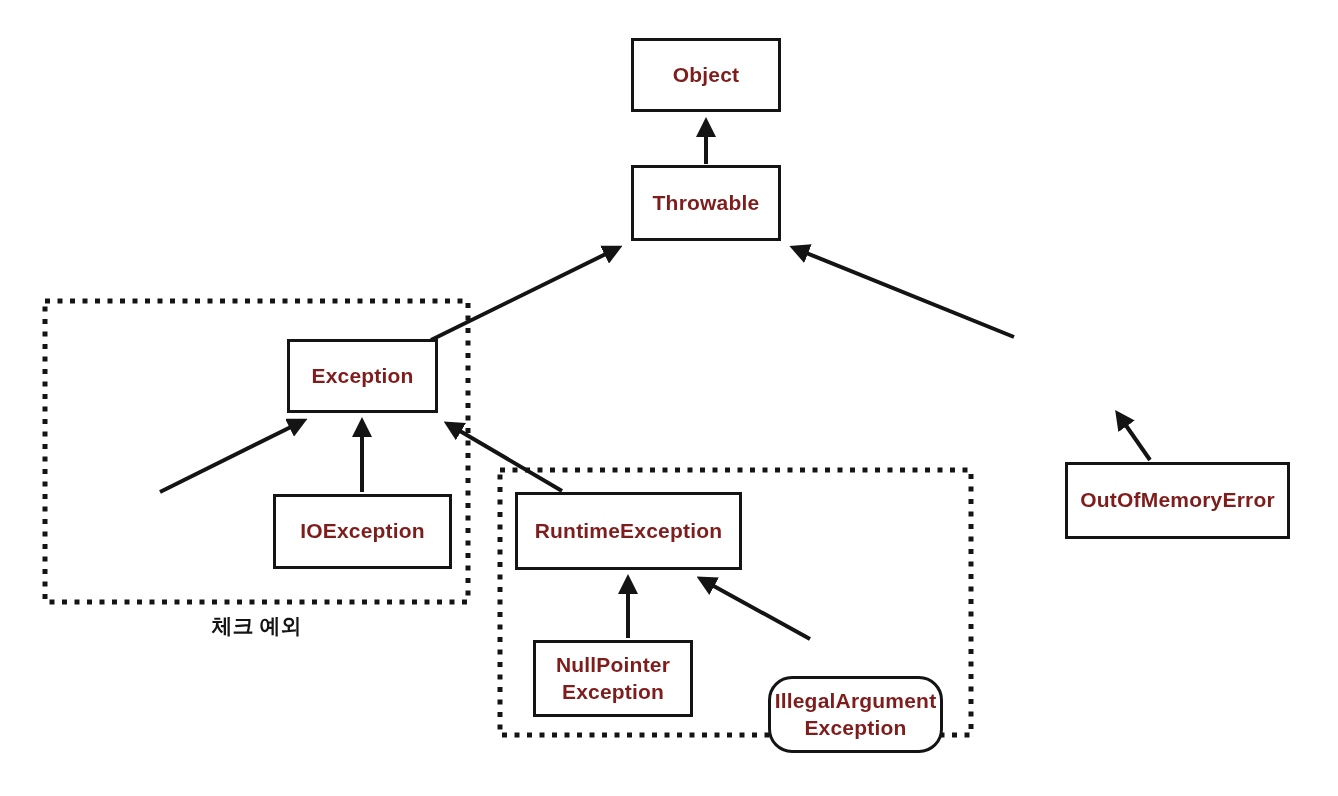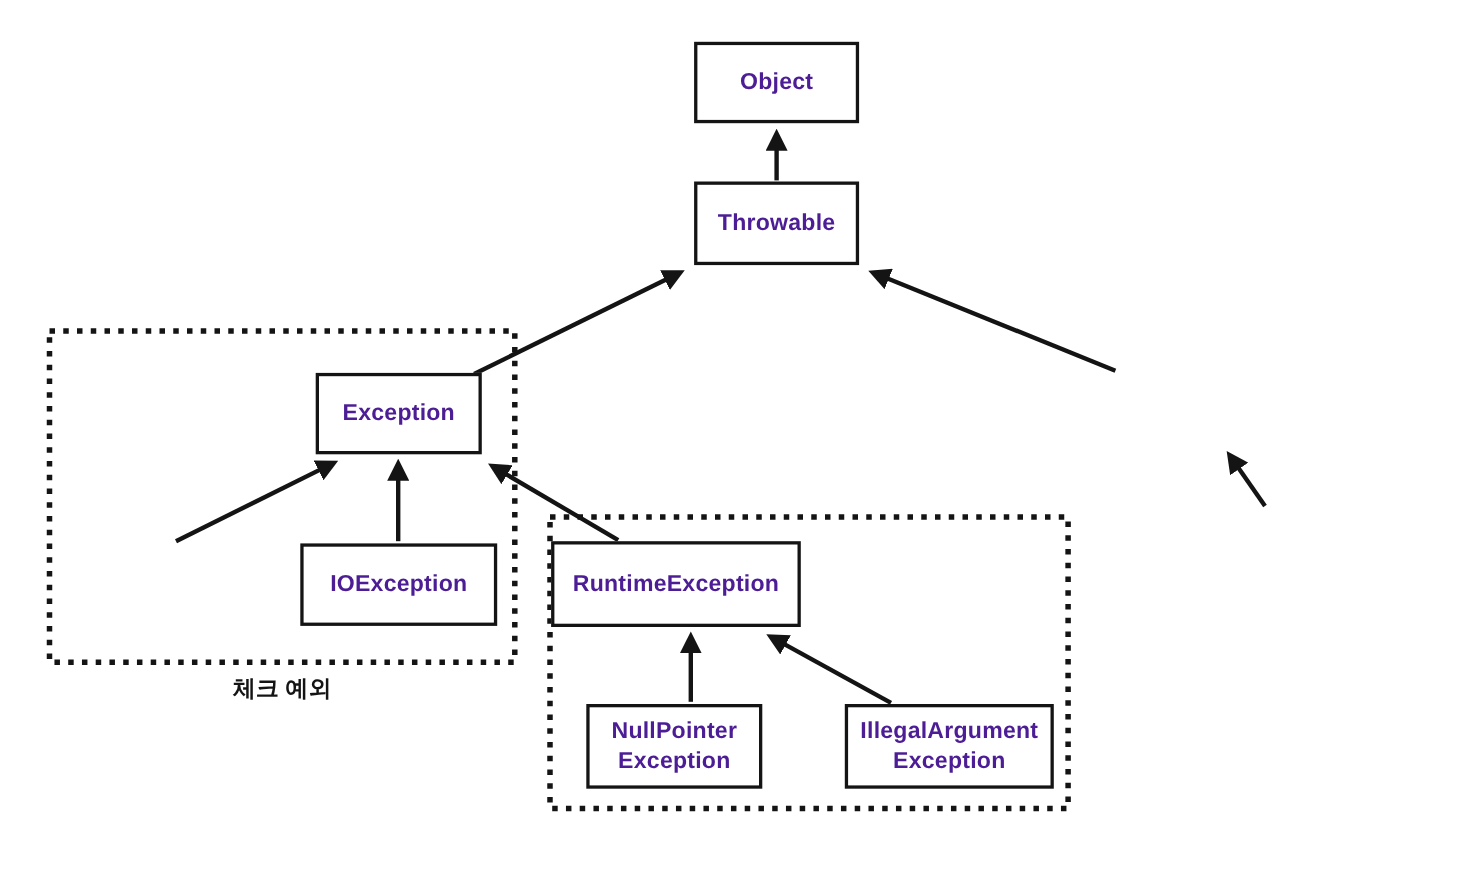--- a/index.html
+++ b/index.html
@@ -23,21 +23,21 @@
     height: 796px;
   }
   .node {
     position: absolute;
     display: flex;
     align-items: center;
     justify-content: center;
     box-sizing: border-box;
     border: 3px solid #141414;
     background: #ffffff;
-    color: #4c1d95;
+    color: #7f1d1d;
     font-weight: bold;
     font-size: 21px;
     text-align: center;
     line-height: 1.25;
     white-space: pre-line;
     letter-spacing: 0.2px;
   }
   .group-caption {
     position: absolute;
     color: #141414;
@@ -75,25 +75,26 @@
   <div class="node" style="left:631px; top:38px; width:150px; height:74px;">Object</div>
 
   <div class="node" style="left:631px; top:165px; width:150px; height:76px;">Throwable</div>
 
   <div class="node" style="left:287px; top:339px; width:151px; height:74px;">Exception</div>
 
 
 
   <div class="node" style="left:273px; top:494px; width:179px; height:75px;">IOException</div>
 
-  <div class="node" style="left:501px; top:492px; width:227px; height:78px;text-align:center;">RuntimeException</div>
+  <div class="node" style="left:515px; top:492px; width:227px; height:78px;text-align:center;">RuntimeException</div>
 
   <div class="node" style="left:533px; top:640px; width:160px; height:77px;">NullPointer
 Exception</div>
 
-  <div class="node" style="left:768px; top:640px; width:190px; height:77px;">IllegalArgument
+  <div class="node" style="left:768px; top:676px; width:175px; height:77px;border-radius:24px;">IllegalArgument
 Exception</div>
 
+  <div class="node" style="left:1065px; top:462px; width:225px; height:77px;">OutOfMemoryError</div>
 
   <div class="group-caption" style="left:43px; top:612px; width:427px;text-align:center;">체크 예외</div>
 
 
 </div>
 
 </body></html>

